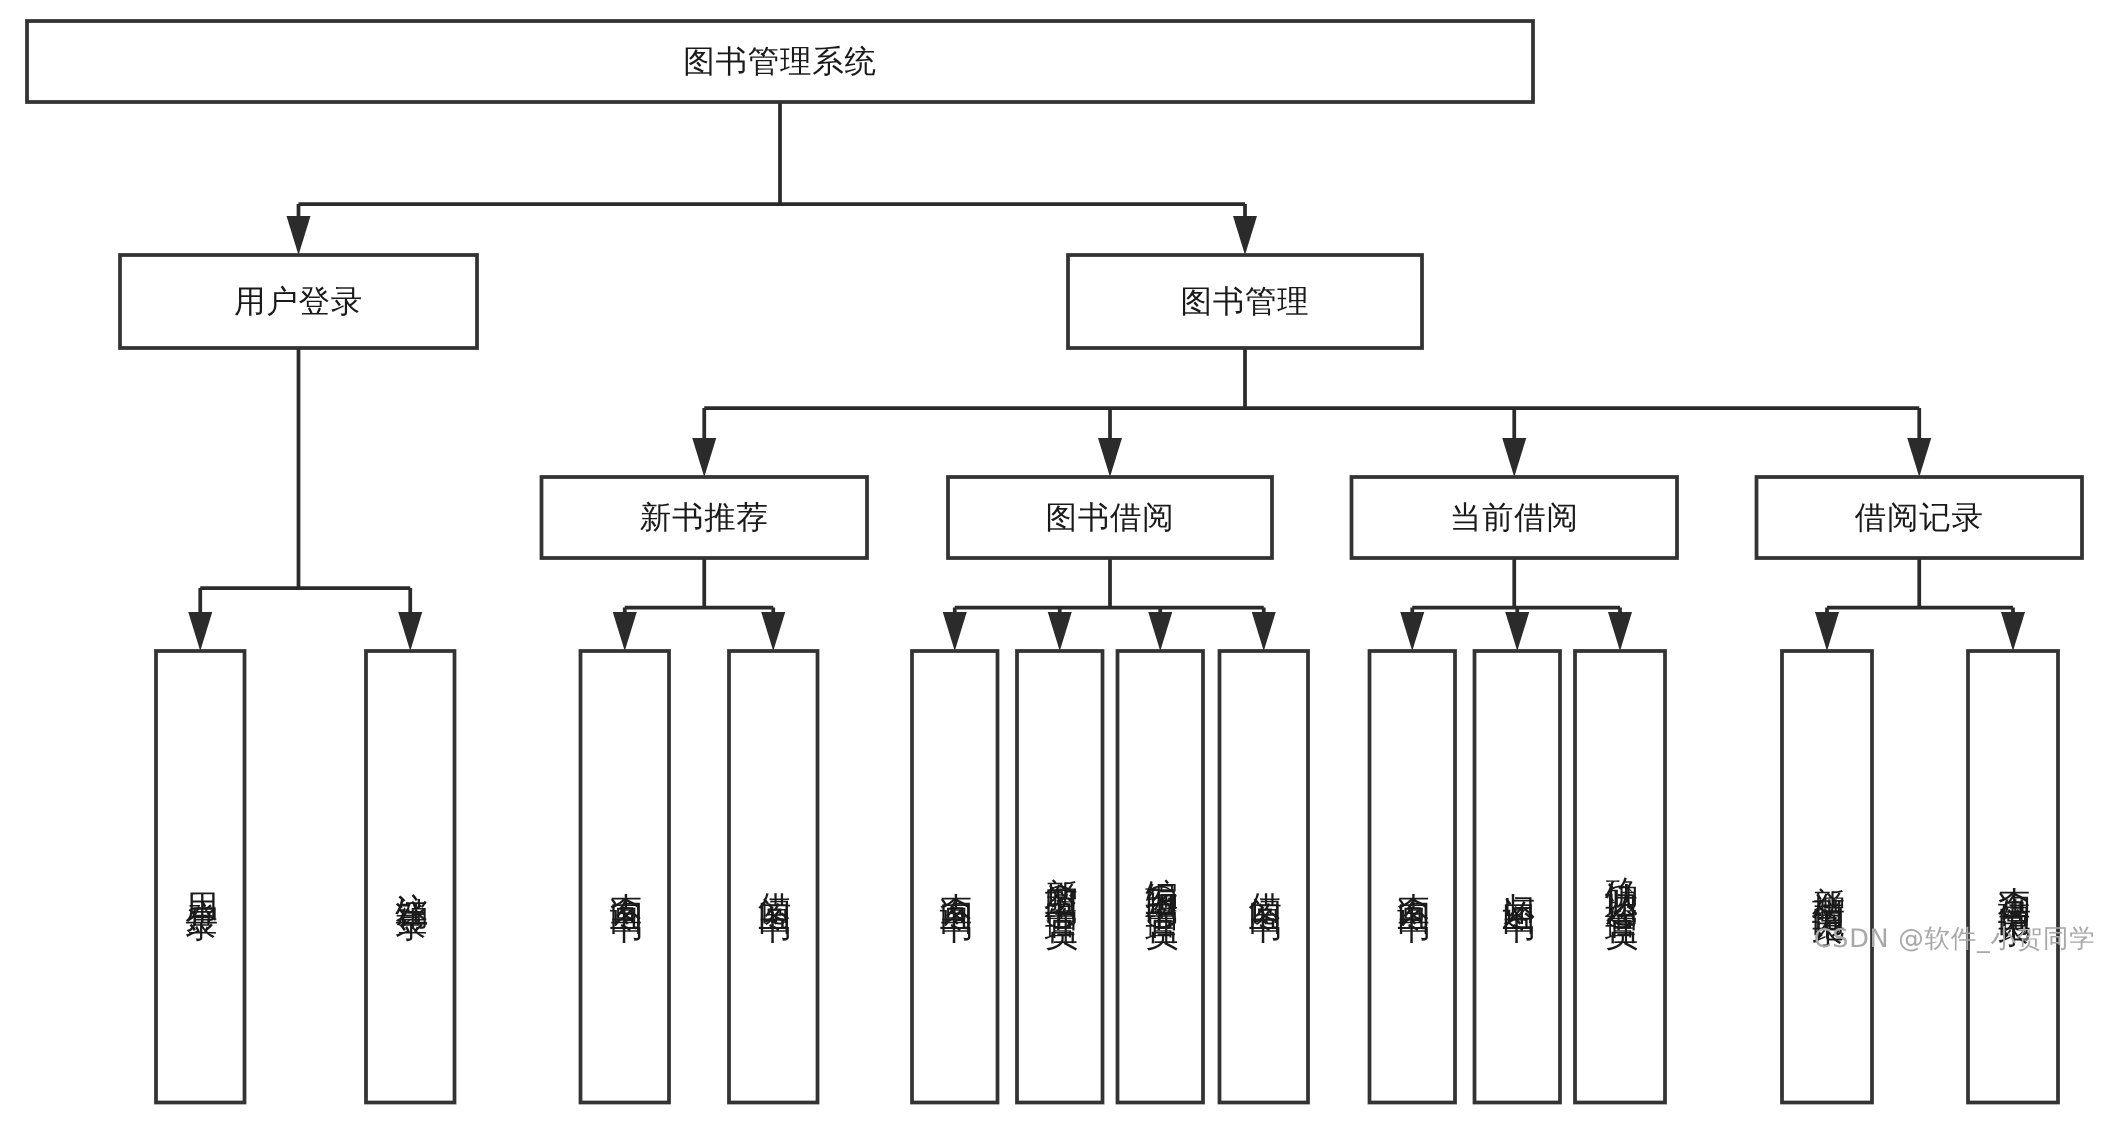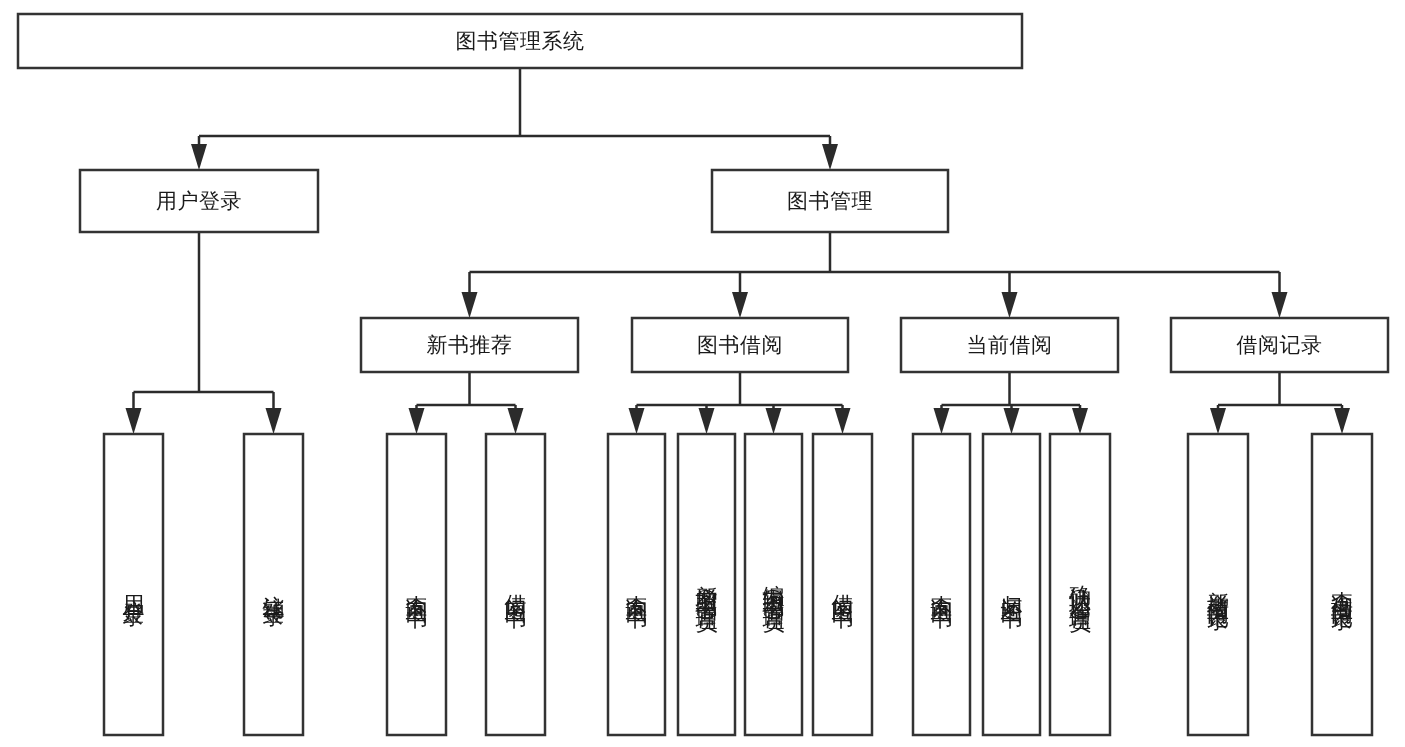--- a/index.html
+++ b/index.html
@@ -181,14 +181,15 @@
       <div class="node-label-v" style="left: 678px; top: 434px; width: 57px; height: 301px;">新增图书（管理员）</div>
       <div class="node-label-v" style="left: 745px; top: 434px; width: 57px; height: 301px;">编辑图书（管理员）</div>
       <div class="node-label-v" style="left: 813px; top: 434px; width: 59px; height: 301px;">借阅图书</div>
       <div class="node-label-v" style="left: 913px; top: 434px; width: 57px; height: 301px;">查询图书</div>
       <div class="node-label-v" style="left: 983px; top: 434px; width: 57px; height: 301px;">归还图书</div>
       <div class="node-label-v" style="left: 1050px; top: 434px; width: 60px; height: 301px;">确认归还（管理员）</div>
       <div class="node-label-v" style="left: 1188px; top: 434px; width: 60px; height: 301px;">新增借阅记录</div>
       <div class="node-label-v" style="left: 1312px; top: 434px; width: 60px; height: 301px;">查询借阅记录</div>
     </div>
 
+  <div class="watermark">CSDN @软件_小贺同学</div>
 
 </div>
 
 </body></html>

